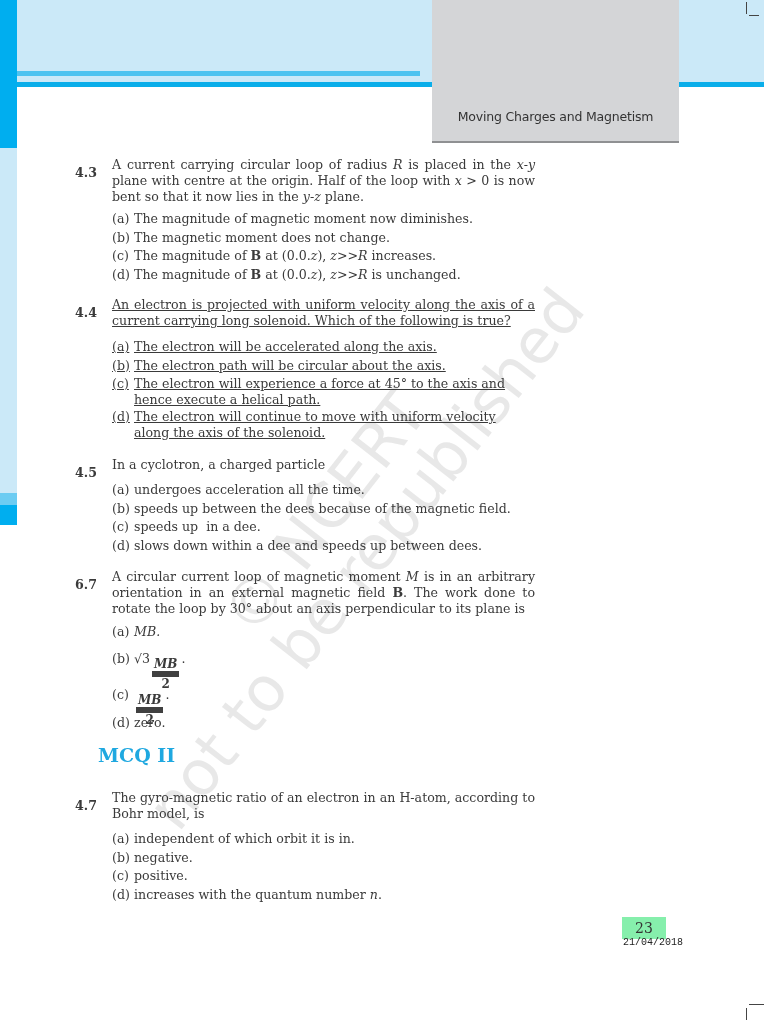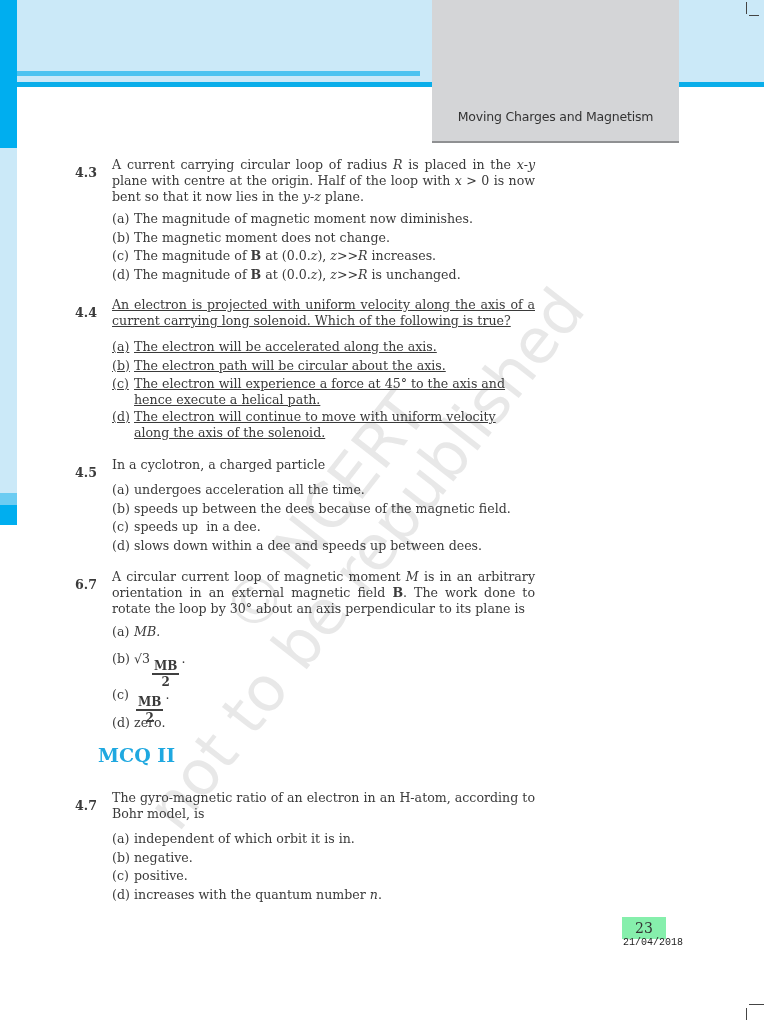--- a/index.html
+++ b/index.html
@@ -23,21 +23,21 @@
 
   .q { position:absolute; left:75px; width:460px; font-size:12.6px; line-height:16px; color:#3a3a3a; }
   .qnum { position:absolute; left:0; top:8px; font-weight:bold; font-family:"DejaVu Serif", serif; }
   .qtext { margin-left:37px; text-align:justify; }
   .opts { margin-left:37px; margin-top:5px; }
   .opt { display:flex; line-height:18.5px; }
   .opt .lbl { width:22px; flex:none; }
   .opt .txt { flex:1; line-height:16px; padding-top:1px; }
   i { font-style:italic; }
   .frac { display:inline-flex; flex-direction:column; align-items:center; vertical-align:middle; font-size:12px; line-height:14px; margin:0 2px; }
-  .frac .num { border-bottom:2px solid #404040; padding:0 2px; font-weight:bold;margin-top:29px; }
+  .frac .num { border-bottom:6px solid #404040; padding:0 2px; font-style:italic; font-weight:bold;margin-top:29px; }
   .frac .den { font-weight:bold; }
   .mcq { position:absolute; left:74px; top:744px; font-size:19px; font-weight:bold; color:#1fa8e0;
          font-family:"DejaVu Serif", serif; letter-spacing:0px;margin-left:24px; }
   .pagenum { position:absolute; left:622px; top:917px; width:44px; height:22px; background:#86efac;
              text-align:center; line-height:22px; font-size:14px; color:#333; }
   .date { position:absolute; left:623px; top:937px; font-family:Liberation Mono, monospace; font-size:10px; color:#222; }
   .wm { position:absolute; font-family:"DejaVu Sans", "Liberation Sans", sans-serif; color:rgba(150,150,150,0.22);
         transform-origin:left bottom; white-space:nowrap; pointer-events:none; }
   .wm1 { left:265px; top:575px; font-size:62px; transform:rotate(-52deg); }
   .wm2 { left:190px; top:770px; font-size:62px; transform:rotate(-52deg); }

